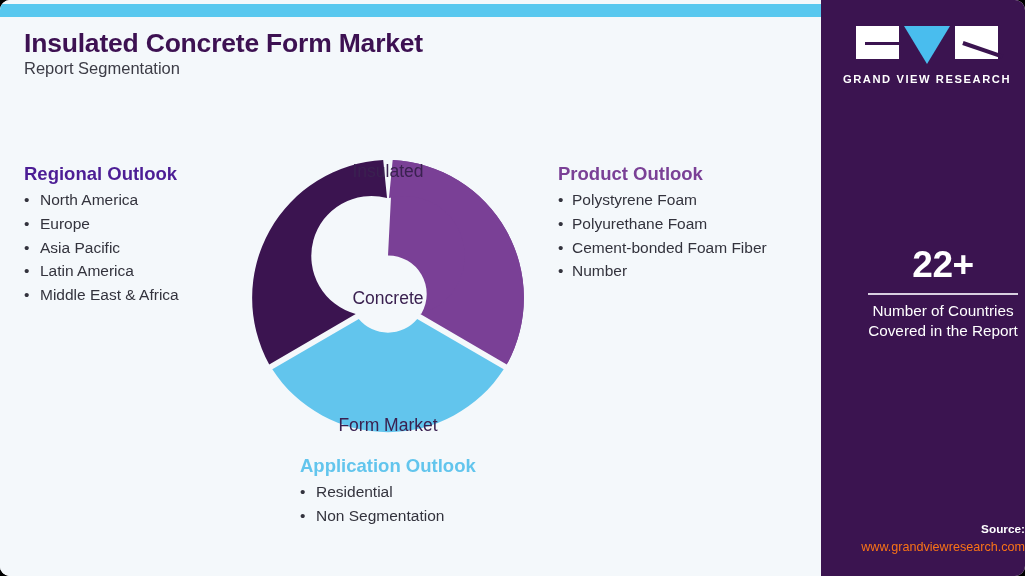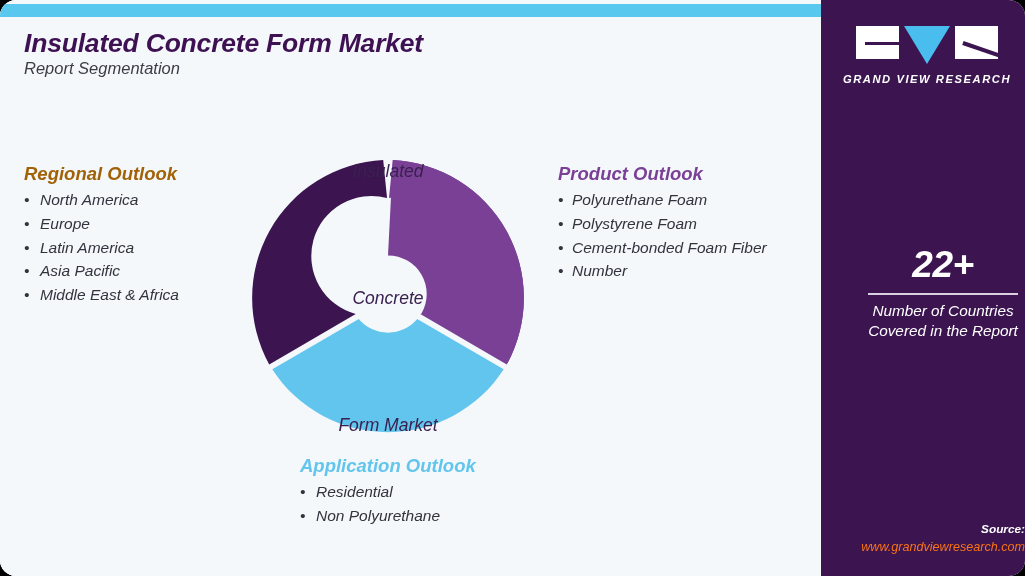--- a/index.html
+++ b/index.html
@@ -7,23 +7,22 @@
   html, body {
     width:1025px; height:576px;
     background:#000000;
     font-family:"Liberation Sans", sans-serif;
     overflow:hidden;
   }
   #infographic {
     position:relative;
     width:1025px; height:576px;
     background:#ffffff;
-    border-radius:16px;
+    border-radius:10px;
     overflow:hidden;
-    font-style:italic;
   }
   
   .left-panel {
     position:absolute;
     left:0; top:0;
     width:821px; height:576px;
     background:#f4f8fb;
   }
   .accent-bar {
     position:absolute;
@@ -73,21 +72,21 @@
     padding-left:14px;
   }
   .outlook li::before {
     content:"\2022";
     position:absolute;
     left:0; top:0;
     color:#33333d;
     font-size:15.5px;
   }
   #regional-outlook { left:24px; top:163px; }
-  #regional-outlook .outlook-title { color:#a16207; }
+  #regional-outlook .outlook-title { color:#4c1d95; }
   #regional-outlook li { padding-left:16px; }
 
   #product-outlook { left:558px; top:163px; }
   #product-outlook .outlook-title { color:#7a4096; }
 
   #application-outlook { left:300px; top:455px; }
   #application-outlook .outlook-title { color:#62c5ed; font-size:18.5px; }
   #application-outlook li { padding-left:16px; }
 
   
@@ -219,41 +218,41 @@
     <div class="panel-inner"></div>
 
     <div class="page-title">Insulated Concrete Form Market</div>
     <div class="page-subtitle">Report Segmentation</div>
 
     <div class="outlook" id="regional-outlook">
       <div class="outlook-title">Regional Outlook</div>
       <ul>
         <li>North America</li>
         <li>Europe</li>
+        <li>Asia Pacific</li>
         <li>Latin America</li>
-        <li>Asia Pacific</li>
         <li>Middle East &amp; Africa</li>
       </ul>
     </div>
 
     <div class="outlook" id="product-outlook">
       <div class="outlook-title">Product Outlook</div>
       <ul>
+        <li>Polystyrene Foam</li>
         <li>Polyurethane Foam</li>
-        <li>Polystyrene Foam</li>
         <li>Cement-bonded Foam Fiber</li>
         <li>Number</li>
       </ul>
     </div>
 
     <div class="outlook" id="application-outlook">
       <div class="outlook-title">Application Outlook</div>
       <ul>
         <li>Residential</li>
-        <li>Non Polyurethane</li>
+        <li>Non Segmentation</li>
       </ul>
     </div>
 
     <div class="donut-wrap">
       <svg viewBox="0 0 280 280">
 
         <path fill="#7a4096" d="M 144.89 2.09 A 138 138 0 0 1 259.53 205.08 L 173.47 155.41 A 38.6 38.6 0 0 0 140 97.4 Z
                  M 144.89 2.09 L 140 2 A 138 138 0 0 0 140 2 Z"></path>
         <path fill="#7a4096" d="M 144.8 2.08
                  A 138 138 0 0 1 258.77 206.43

